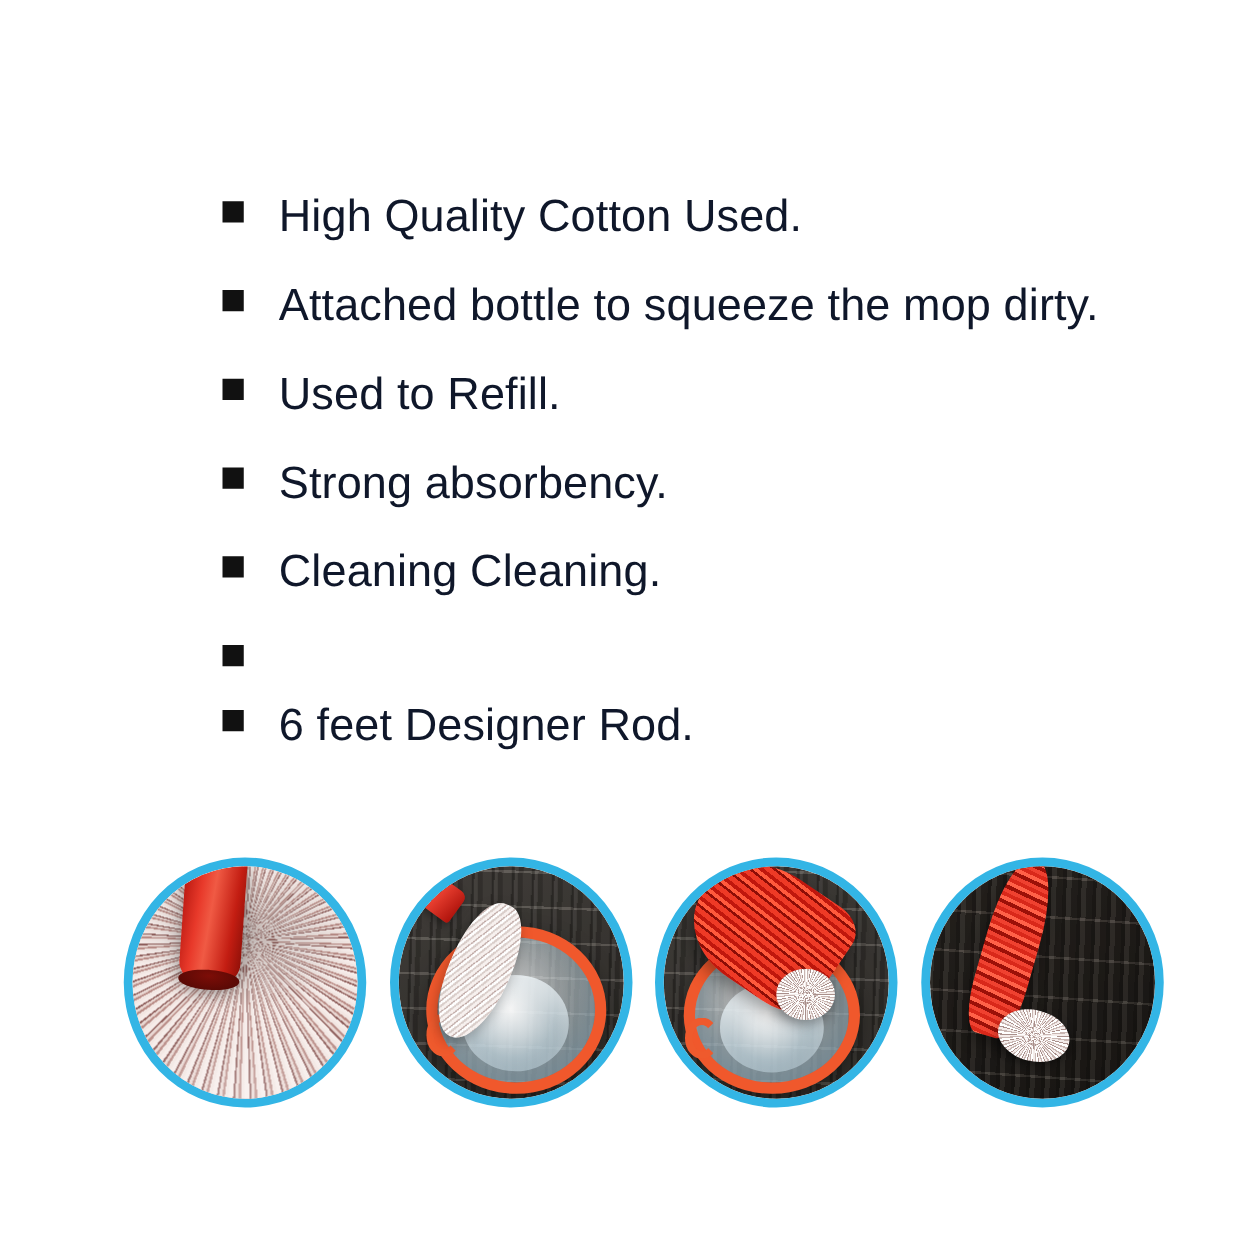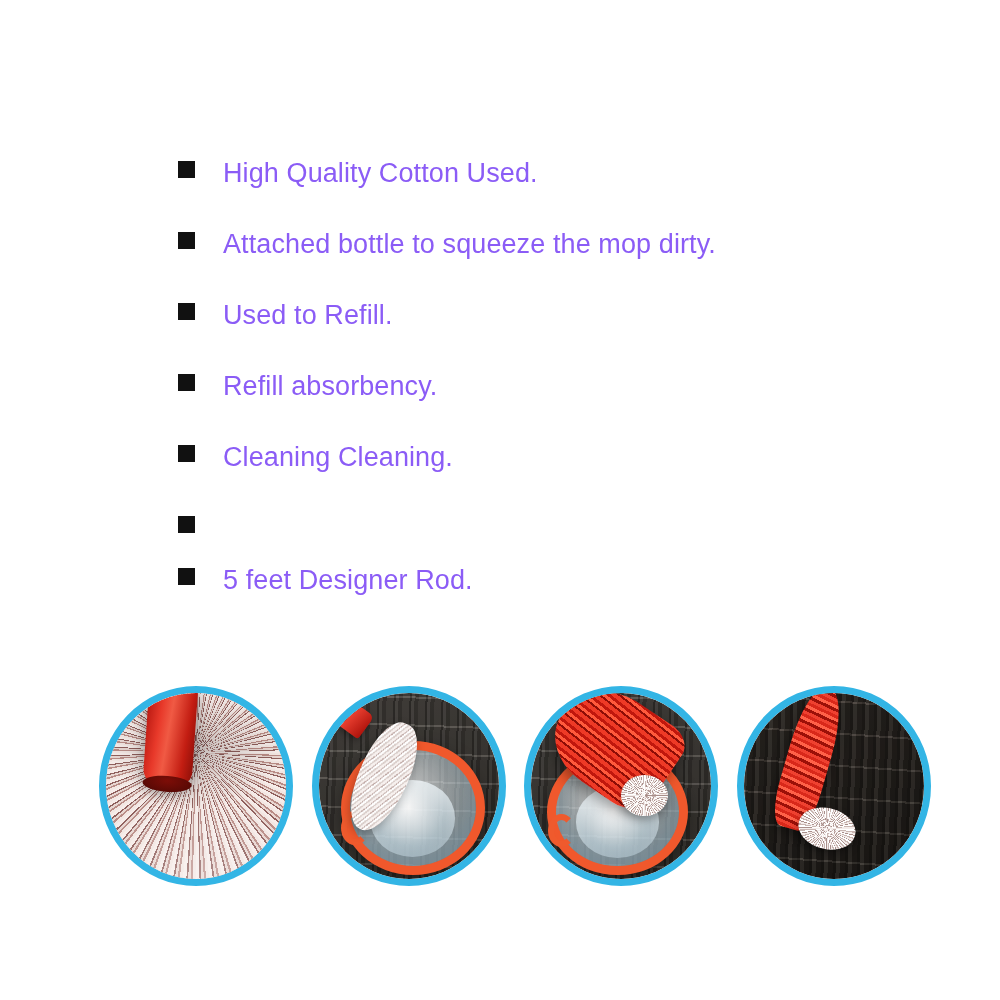--- a/index.html
+++ b/index.html
@@ -39,23 +39,23 @@
 
   .bullet-square {
     flex: 0 0 auto;
     width: 17px;
     height: 17px;
     background: #111111;
     margin-top: 9px;
     margin-right: 28px;
   }
   .feature-text {
-    font-size: 27px;
+    font-size: 36px;
     line-height: 42px;
-    color: #8b5cf6;
+    color: #0f172a;
     letter-spacing: 0.1px;
     white-space: pre-line;
     font-weight: 400;
   }
 
   
   .photo-strip {
     position: absolute;
     left: 0;
     top: 686px;
@@ -287,35 +287,35 @@
       <span class="feature-text">Attached bottle to squeeze the mop dirty.</span>
     </div>
 
     <div class="feature-row">
       <span class="bullet-square"></span>
       <span class="feature-text">Used to Refill.</span>
     </div>
 
     <div class="feature-row">
       <span class="bullet-square"></span>
-      <span class="feature-text">Refill absorbency.</span>
+      <span class="feature-text">Strong absorbency.</span>
     </div>
 
     <div class="feature-row">
       <span class="bullet-square"></span>
       <span class="feature-text">Cleaning Cleaning.</span>
     </div>
 
     <div class="feature-row tall">
       <span class="bullet-square"></span>
     </div>
 
     <div class="feature-row">
       <span class="bullet-square"></span>
-      <span class="feature-text">5 feet Designer Rod.</span>
+      <span class="feature-text">6 feet Designer Rod.</span>
     </div>
 
   </div>
 
   <div class="photo-strip">
 
     <div class="photo-circle c1">
       <div class="scene">
         <div class="mop-macro"></div>
         <div class="mop-macro-shade"></div>

